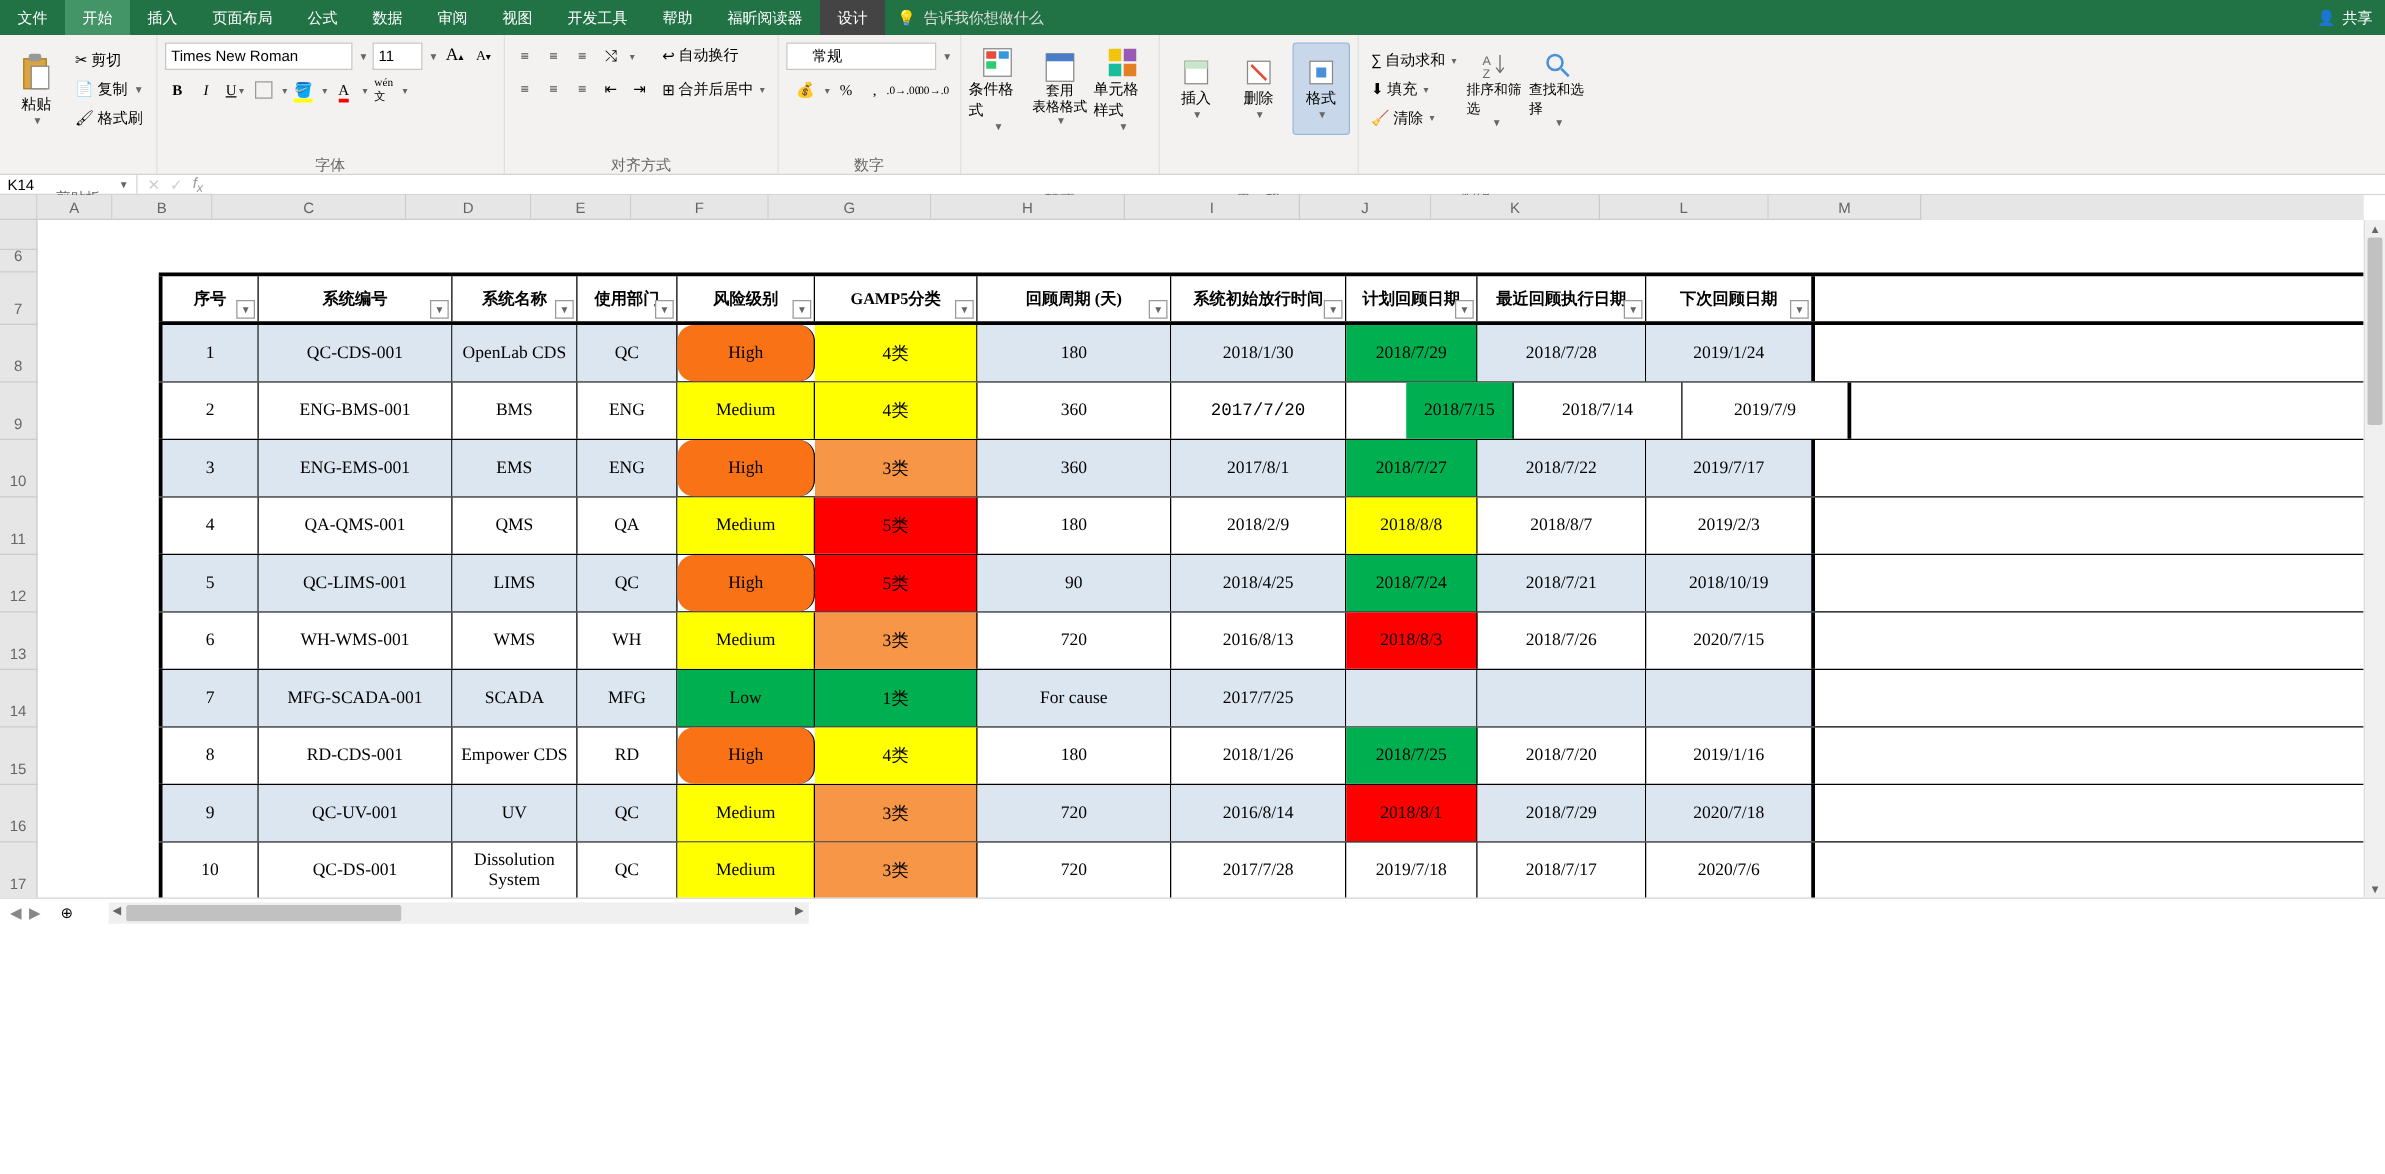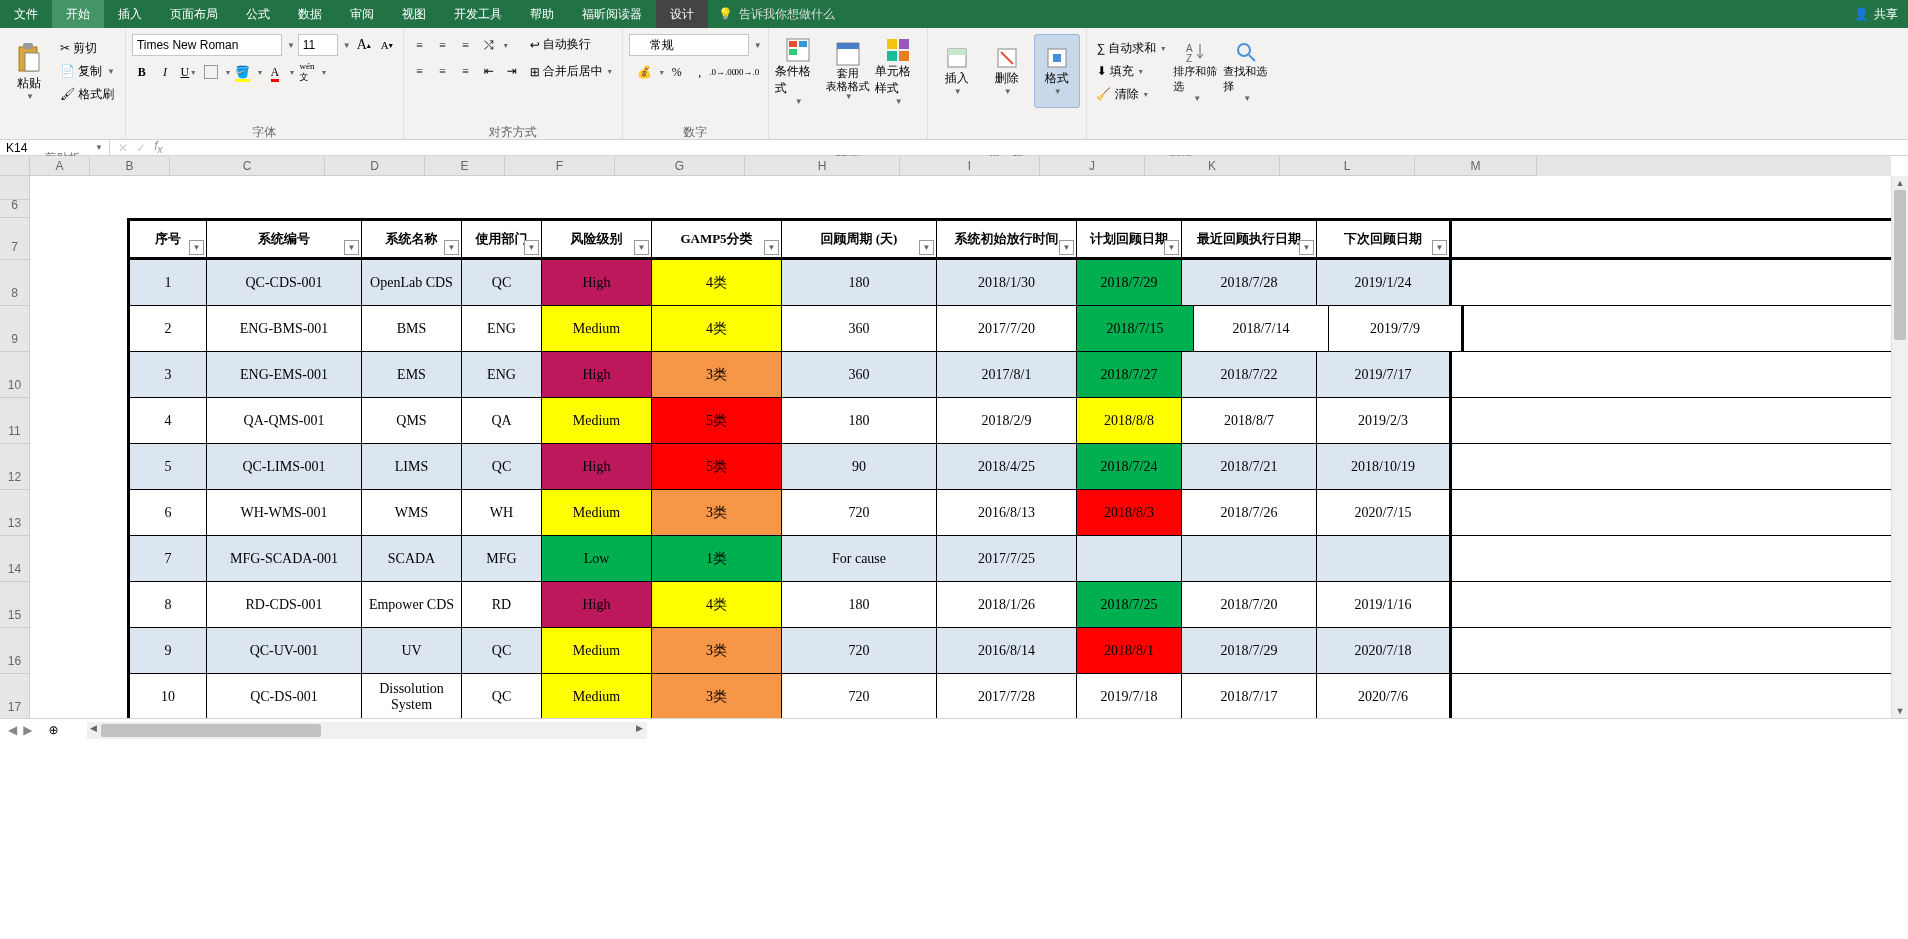--- a/index.html
+++ b/index.html
@@ -56,21 +56,21 @@
   .xl-table { font-family:"Times New Roman",serif; }
   .xl-table .hdr, .xl-table .row { display:flex; }
   .xl-table .hdr { height:42px; border-top:3px solid #000; border-bottom:3px solid #000;}
   .xl-table .row { height:46px; border-bottom:1px solid #000;}
   .xl-table .cell { display:flex; align-items:center; justify-content:center; border-right:1px solid #000; text-align:center; font-size:14px; position:relative; padding:0 2px;}
   .xl-table .hdr .cell { font-weight:bold; font-size:13px;}
   .xl-table .cell:first-child { border-left:3px solid #000;}
   .xl-table .cell:last-child { border-right:3px solid #000;}
   .filter { position:absolute; right:2px; bottom:2px; width:15px; height:15px; background:#fff; border:1px solid #999; display:flex; align-items:center; justify-content:center; font-size:8px; color:#666;}
   .alt { background:#dce6f1;}
-  .risk-high { background:#be185d;}
+  .risk-high { background:#f97316;border-radius:13px;}
   .risk-med { background:#ffff00;}
   .risk-low { background:#00b050;}
   .gamp-4 { background:#ffff00;}
   .gamp-3 { background:#f79646;}
   .gamp-5 { background:#ff0000;}
   .gamp-1 { background:#00b050;}
   .plan-g { background:#00b050;}
   .plan-y { background:#ffff00;}
   .plan-r { background:#ff0000;}
   
@@ -450,22 +450,22 @@
           <div class="cell alt" style="width: 135px;">2019/1/24</div>
         </div>
         <div class="row">
           <div class="cell" style="width: 80px;">2</div>
           <div class="cell" style="width: 155px;">ENG-BMS-001</div>
           <div class="cell" style="width: 100px;">BMS</div>
           <div class="cell" style="width: 80px;">ENG</div>
           <div class="cell risk-med" style="width: 110px;">Medium</div>
           <div class="cell gamp-4" style="width: 130px;">4类</div>
           <div class="cell" style="width: 155px;">360</div>
-          <div class="cell" style="width: 140px;">2017/7/20</div>
-          <div class="cell plan-g" style="width: 117px;">2018/7/15</div>
+          <div class="cell" style="width: 140px; font-family: Liberation Mono, monospace;">2017/7/20</div>
+          <div class="cell plan-g" style="width: 86px; margin-left: 48px;">2018/7/15</div>
           <div class="cell" style="width: 135px;">2018/7/14</div>
           <div class="cell" style="width: 135px;">2019/7/9</div>
         </div>
         <div class="row">
           <div class="cell alt" style="width: 80px;">3</div>
           <div class="cell alt" style="width: 155px;">ENG-EMS-001</div>
           <div class="cell alt" style="width: 100px;">EMS</div>
           <div class="cell alt" style="width: 80px;">ENG</div>
           <div class="cell risk-high" style="width: 110px;">High</div>
           <div class="cell gamp-3" style="width: 130px;">3类</div>

